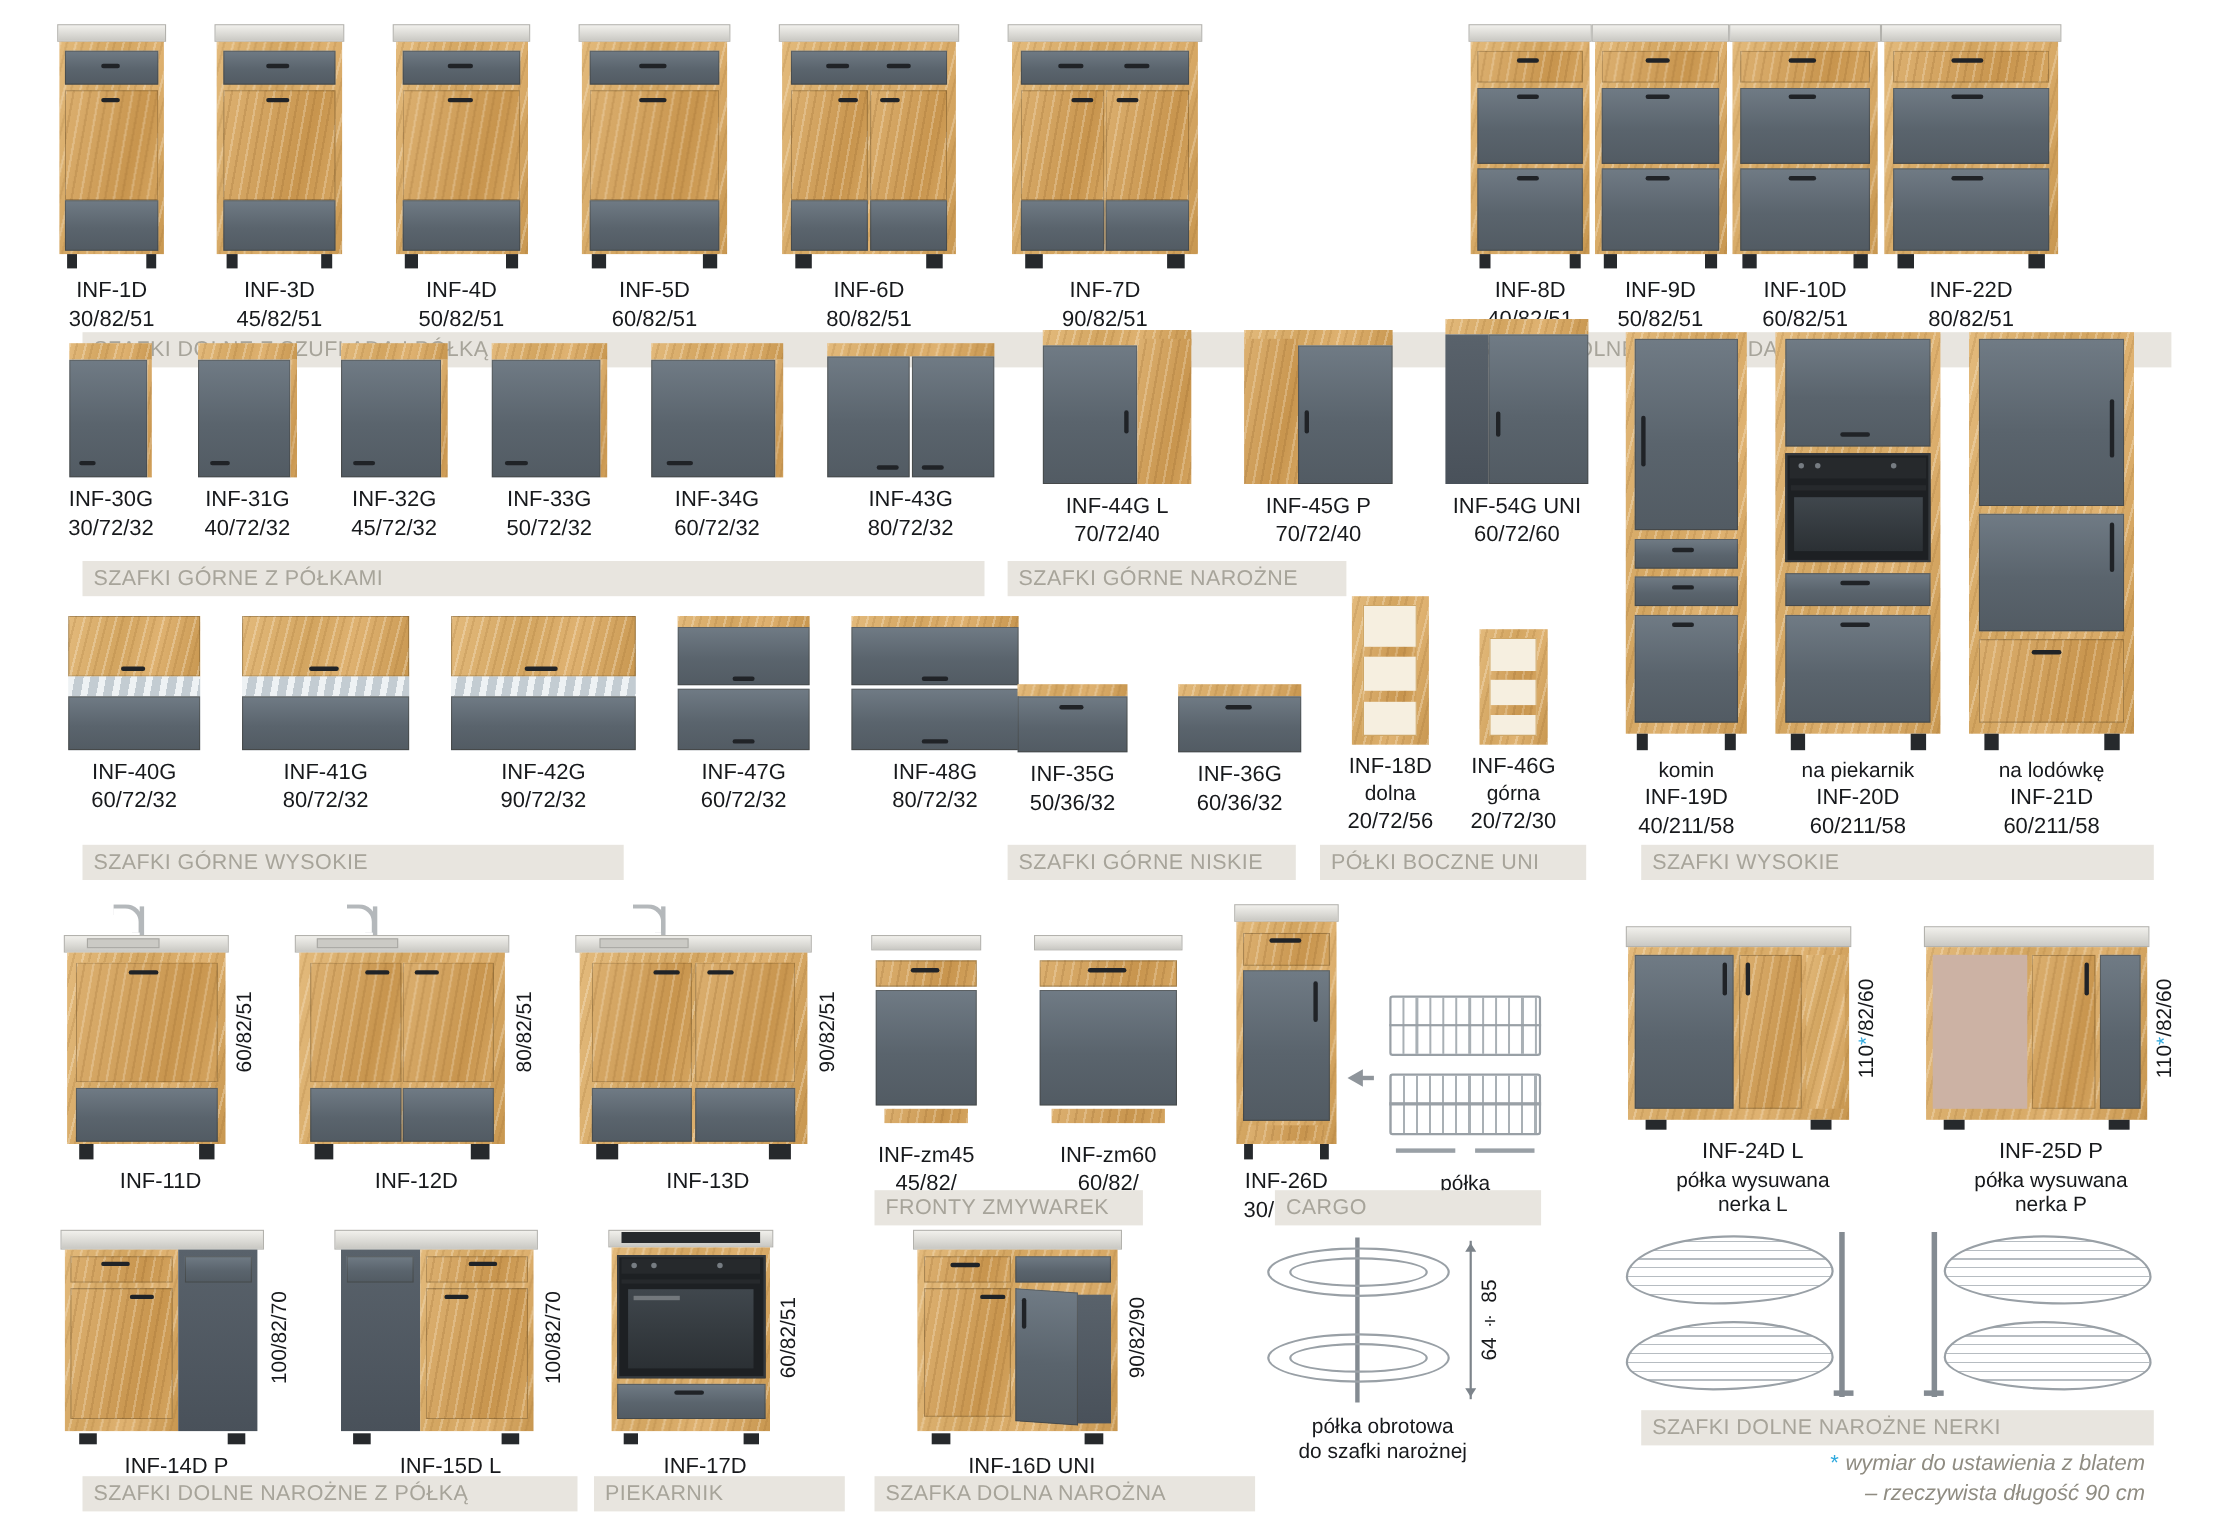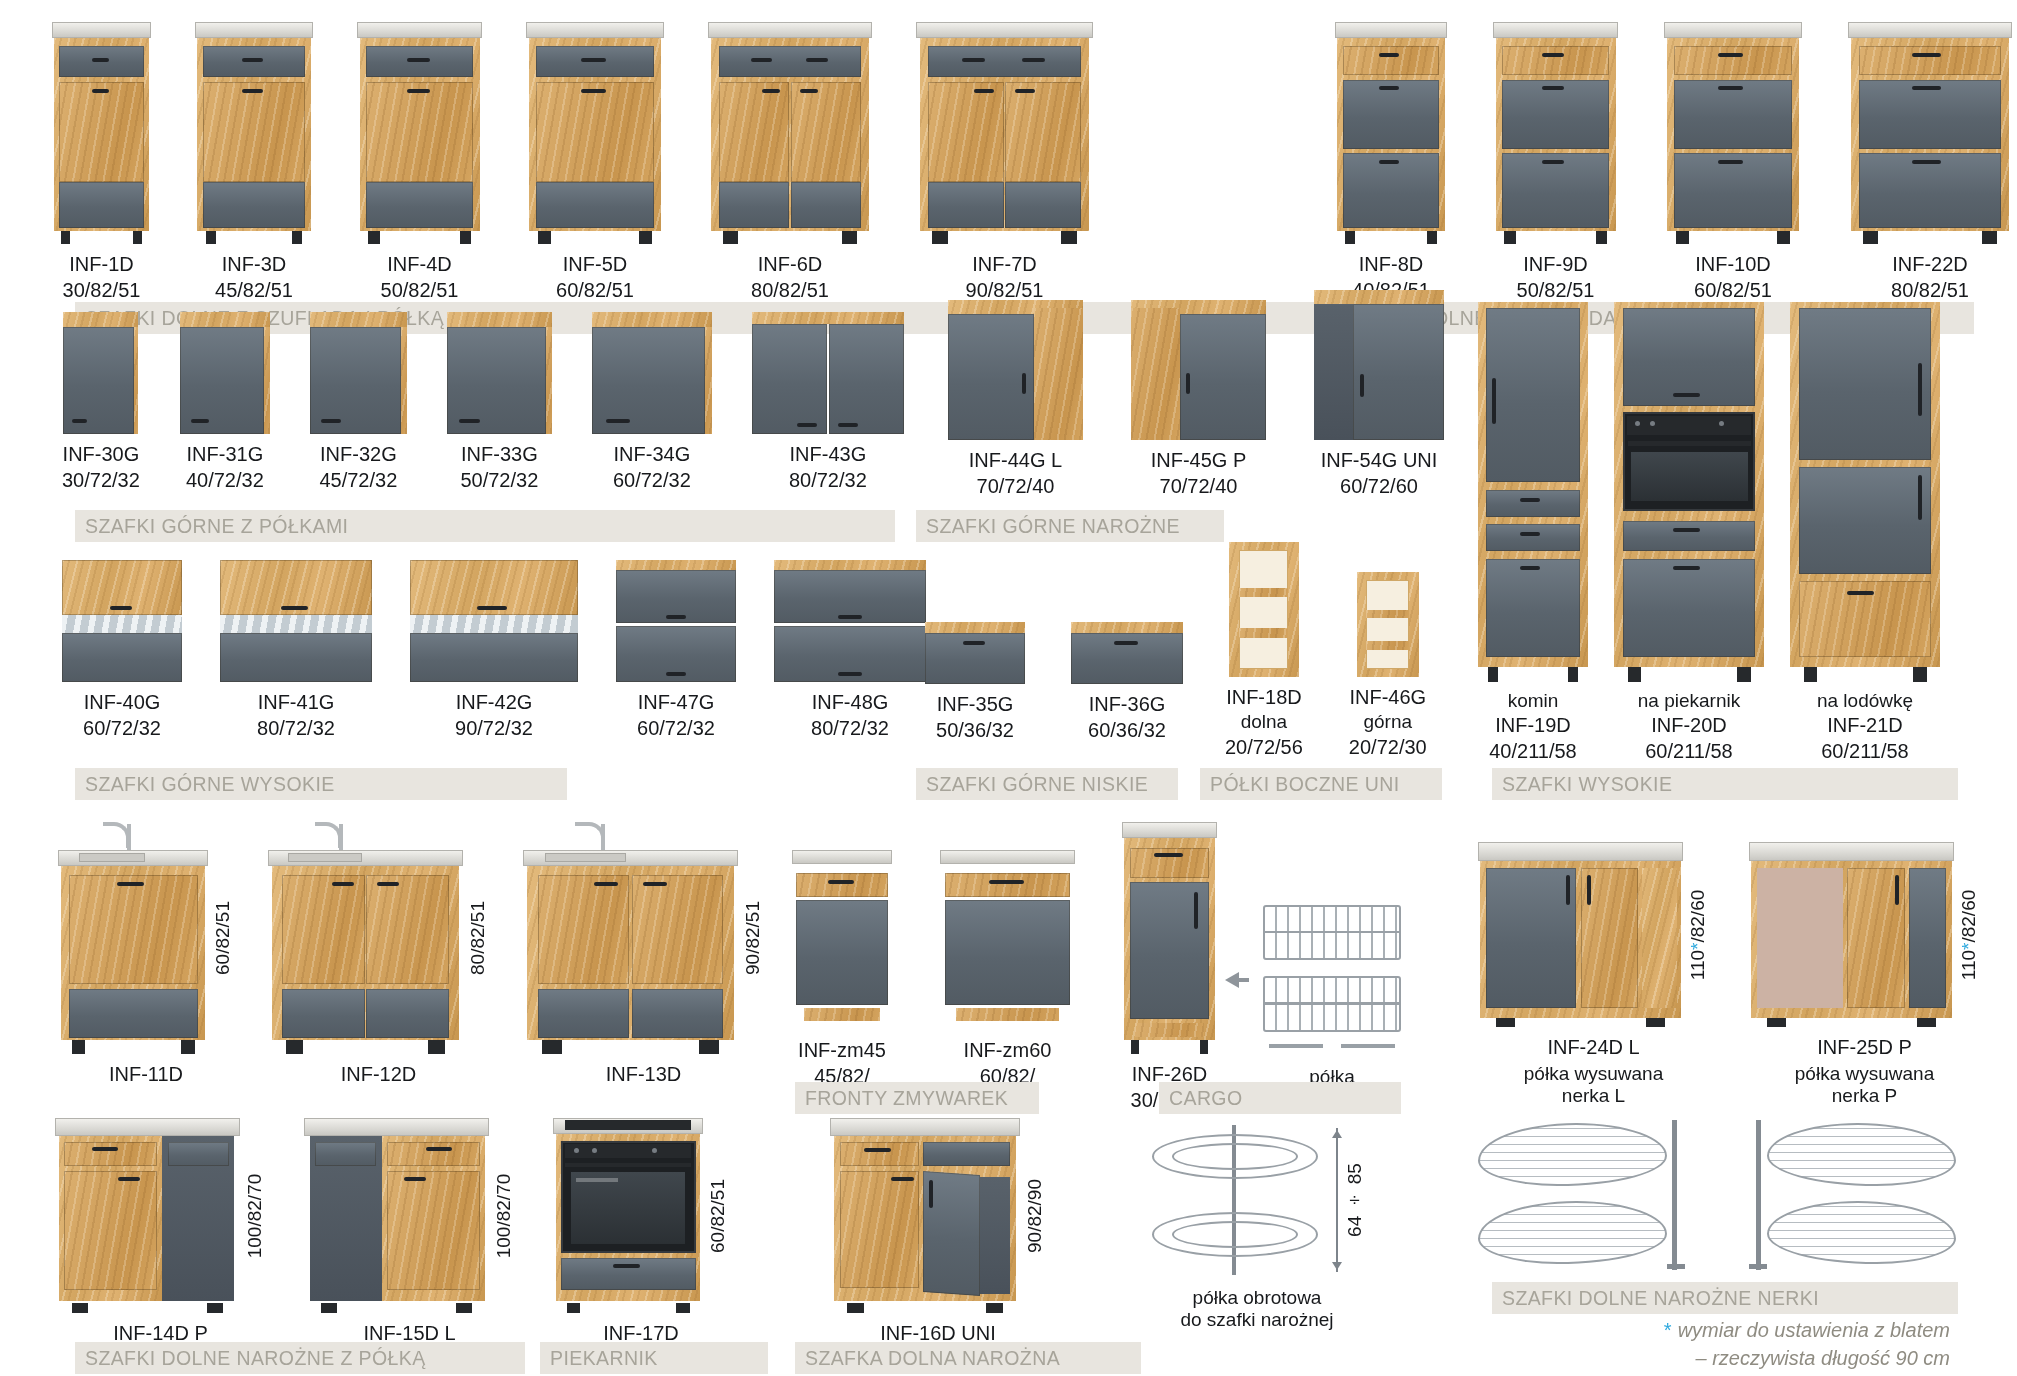--- a/index.html
+++ b/index.html
@@ -155,21 +155,21 @@
           <div class="hdl" style="position:absolute;box-sizing:border-box;left:56%;top:30%;width:11%;height:4px;"></div>
           <div class="gray frt" style="position:absolute;box-sizing:border-box;left:7%;top:72%;width:42.5%;height:21%;"></div>
           <div class="gray frt" style="position:absolute;box-sizing:border-box;left:50.5%;top:72%;width:42.5%;height:21%;"></div>
           <div class="dark" style="position:absolute;box-sizing:border-box;left:9%;top:94%;width:9%;height:6%;"></div>
           <div class="dark" style="position:absolute;box-sizing:border-box;left:82%;top:94%;width:9%;height:6%;"></div>
         </div>
         <div class="code">INF-7D</div>
         <div class="dims">90/82/51</div>
       </div>
   </div>
-  <div class="grp" style="left:1335px;top:22px;gap:46px">
+  <div class="grp" style="left:1335px;top:22px;">
     <div class="card">
         <div class="cab" style="width:112px;height:222px">
           <div class="ctop" style="position:absolute;box-sizing:border-box;left:0%;top:0%;width:100%;height:7%;"></div>
           <div class="wood" style="position:absolute;box-sizing:border-box;left:2%;top:7%;width:96%;height:87%;"></div>
           <div class="wood2 frt" style="position:absolute;box-sizing:border-box;left:7%;top:11%;width:86%;height:13%;"></div>
           <div class="hdl" style="position:absolute;box-sizing:border-box;left:39%;top:14%;width:18%;height:4px;"></div>
           <div class="gray frt" style="position:absolute;box-sizing:border-box;left:7%;top:26%;width:86%;height:31%;"></div>
           <div class="hdl" style="position:absolute;box-sizing:border-box;left:39%;top:29%;width:18%;height:4px;"></div>
           <div class="gray frt" style="position:absolute;box-sizing:border-box;left:7%;top:59%;width:86%;height:34%;"></div>
           <div class="hdl" style="position:absolute;box-sizing:border-box;left:39%;top:62%;width:18%;height:4px;"></div>
@@ -455,21 +455,21 @@
     <div class="card">
         <div class="cab" style="width:112px;height:62px">
           <div class="wood" style="position:absolute;box-sizing:border-box;left:0%;top:0%;width:100%;height:18%;"></div>
           <div class="gray frt" style="position:absolute;box-sizing:border-box;left:0%;top:18%;width:100%;height:82%;"></div>
           <div class="hdl" style="position:absolute;box-sizing:border-box;left:38%;top:30%;width:22%;height:4px;"></div>
         </div>
         <div class="code">INF-36G</div>
         <div class="dims">60/36/32</div>
       </div>
   </div>
-  <div class="grp" style="left:1225px;top:542px;gap:46px">
+  <div class="grp" style="left:1225px;top:542px;gap:34px">
     <div class="card">
         <div class="cab" style="width:70px;height:135px">
           <div class="wood" style="position:absolute;box-sizing:border-box;left:0%;top:0%;width:100%;height:100%;"></div>
           <div class="cavity" style="position:absolute;box-sizing:border-box;left:15%;top:6%;width:70%;height:88%;"></div>
           <div class="wood2" style="position:absolute;box-sizing:border-box;left:15%;top:34%;width:70%;height:7%;"></div>
           <div class="wood2" style="position:absolute;box-sizing:border-box;left:15%;top:64%;width:70%;height:7%;"></div>
         </div>
         <div class="code">INF-18D</div>
         <div class="sub">dolna</div>
         <div class="dims">20/72/56</div>

